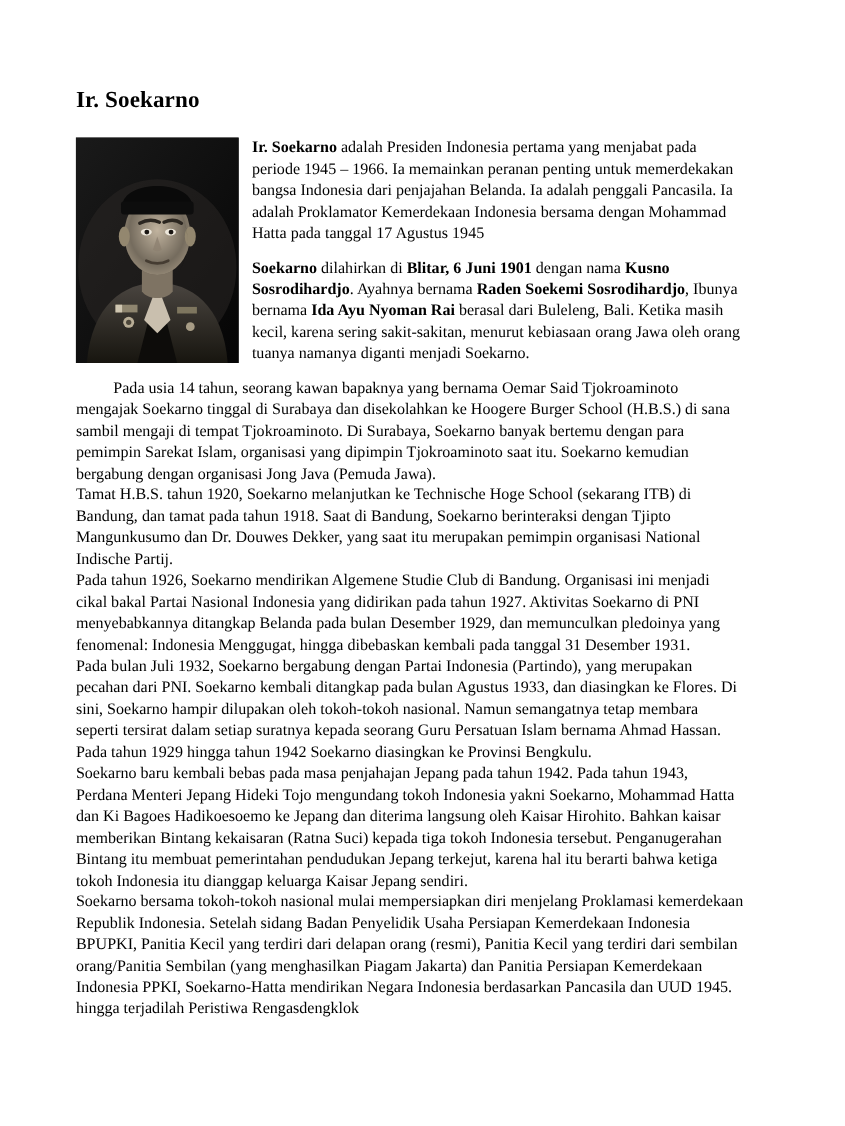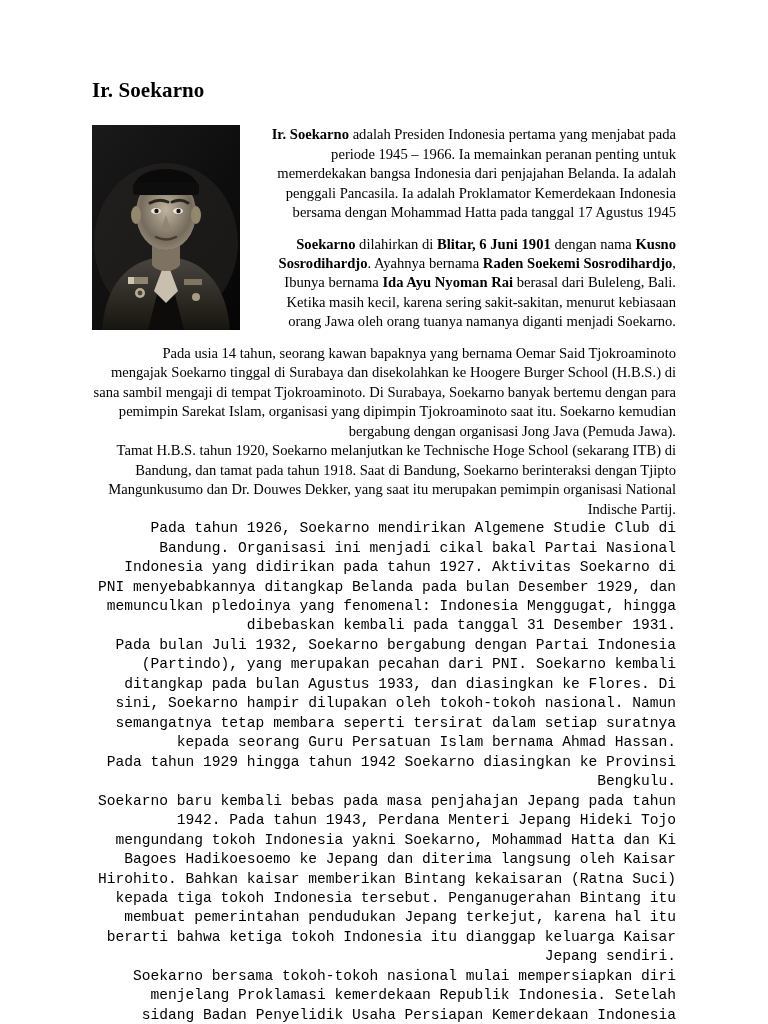--- a/index.html
+++ b/index.html
@@ -12,21 +12,21 @@
     height: 1024px;
     font-family: "Liberation Serif", serif;
     color: #000000;
     overflow: hidden;
   }
   .page {
     position: relative;
     width: 768px;
     height: 1024px;
     box-sizing: border-box;
-    padding: 78px 92px 0 92px;
+    padding: 78px 92px 0 69px;
   }
   .doc-title {
     font-family: "Liberation Serif", serif;
     font-size: 21px;
     font-weight: bold;
     line-height: 1.2;
     margin: 0 0 22px 0;
     letter-spacing: 0.1px;
   }
   .portrait-wrap {
@@ -40,28 +40,26 @@
     display: block;
     background: #111;
   }
   .body-text {
     font-size: 14.6px;
     line-height: 1.335;
     text-align: left;
   }
   .para {
     margin: 0 0 0 0;
-    text-align: right;
   }
   .para + .para {
     margin-top: 12px;
   }
   .para-tight + .para-tight {
     margin-top: 0;
-    font-family: Liberation Mono, monospace;
   }
   .clearfix::after {
     content: "";
     display: block;
     clear: both;
   }
   b { font-weight: bold; }
   .indent { display: inline-block; width: 34px; }
 </style>
 </head>

